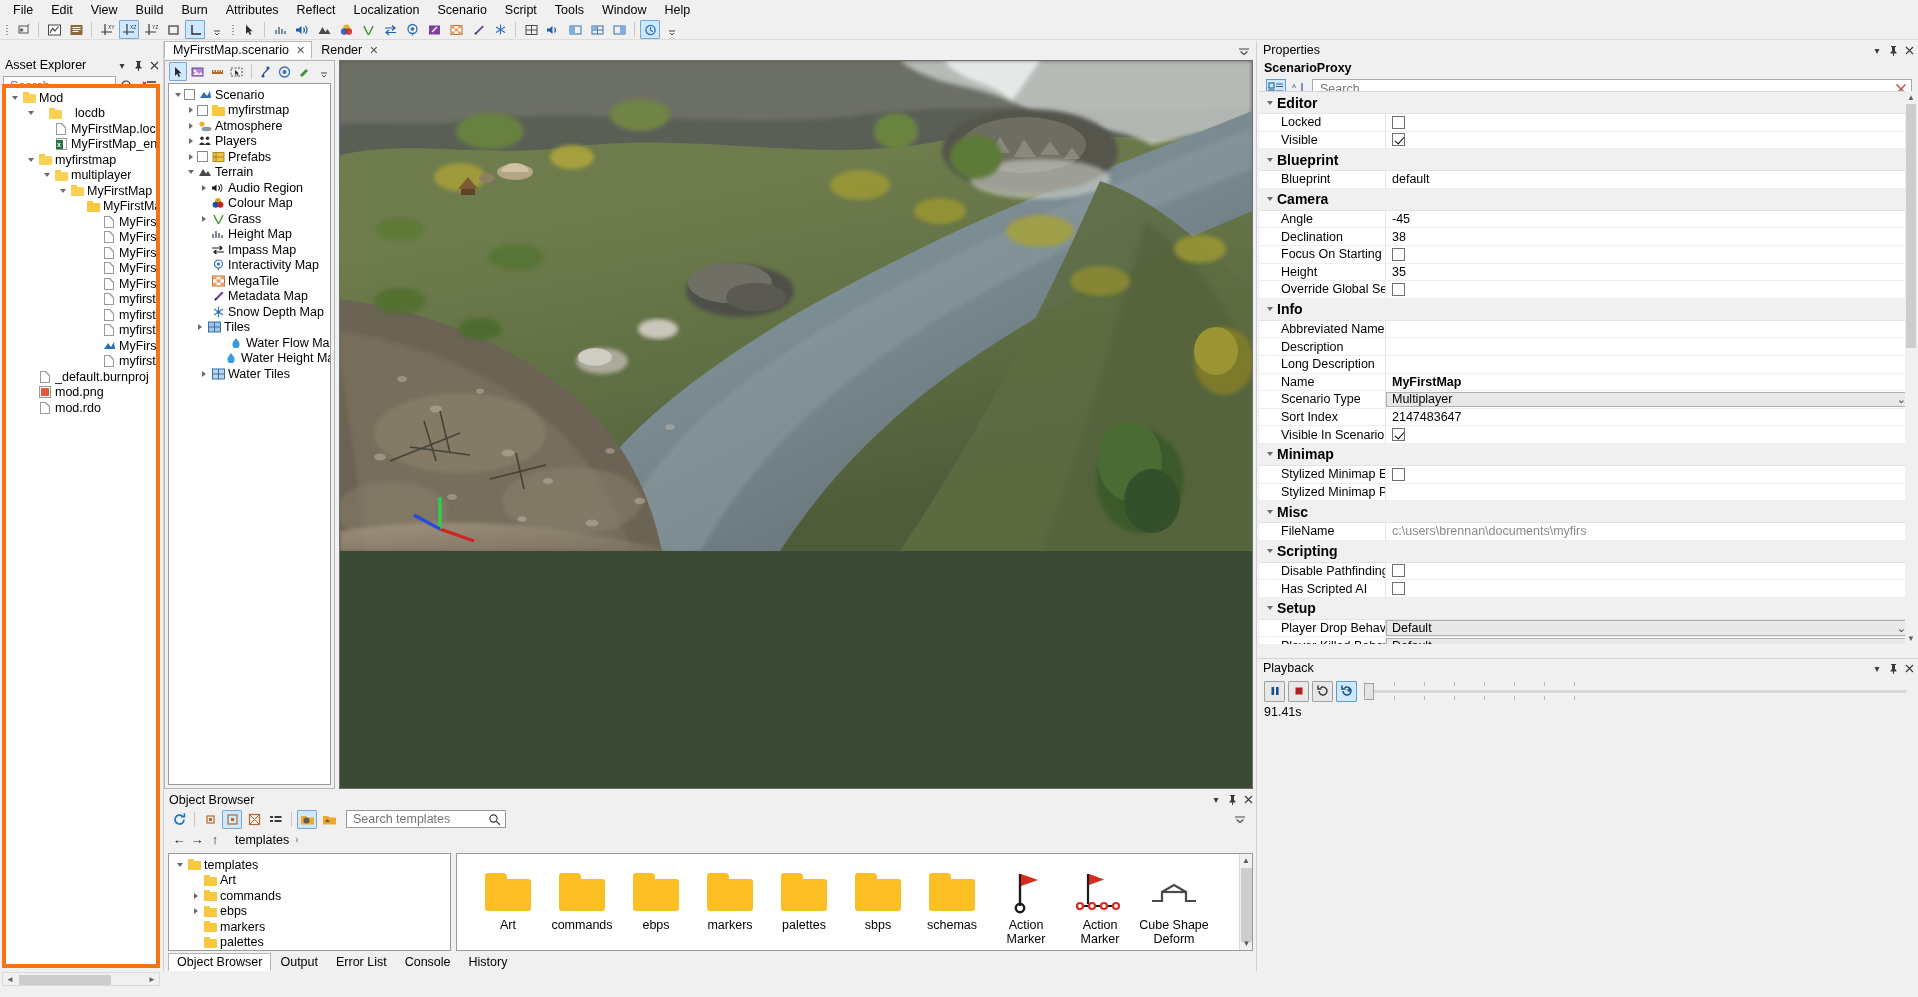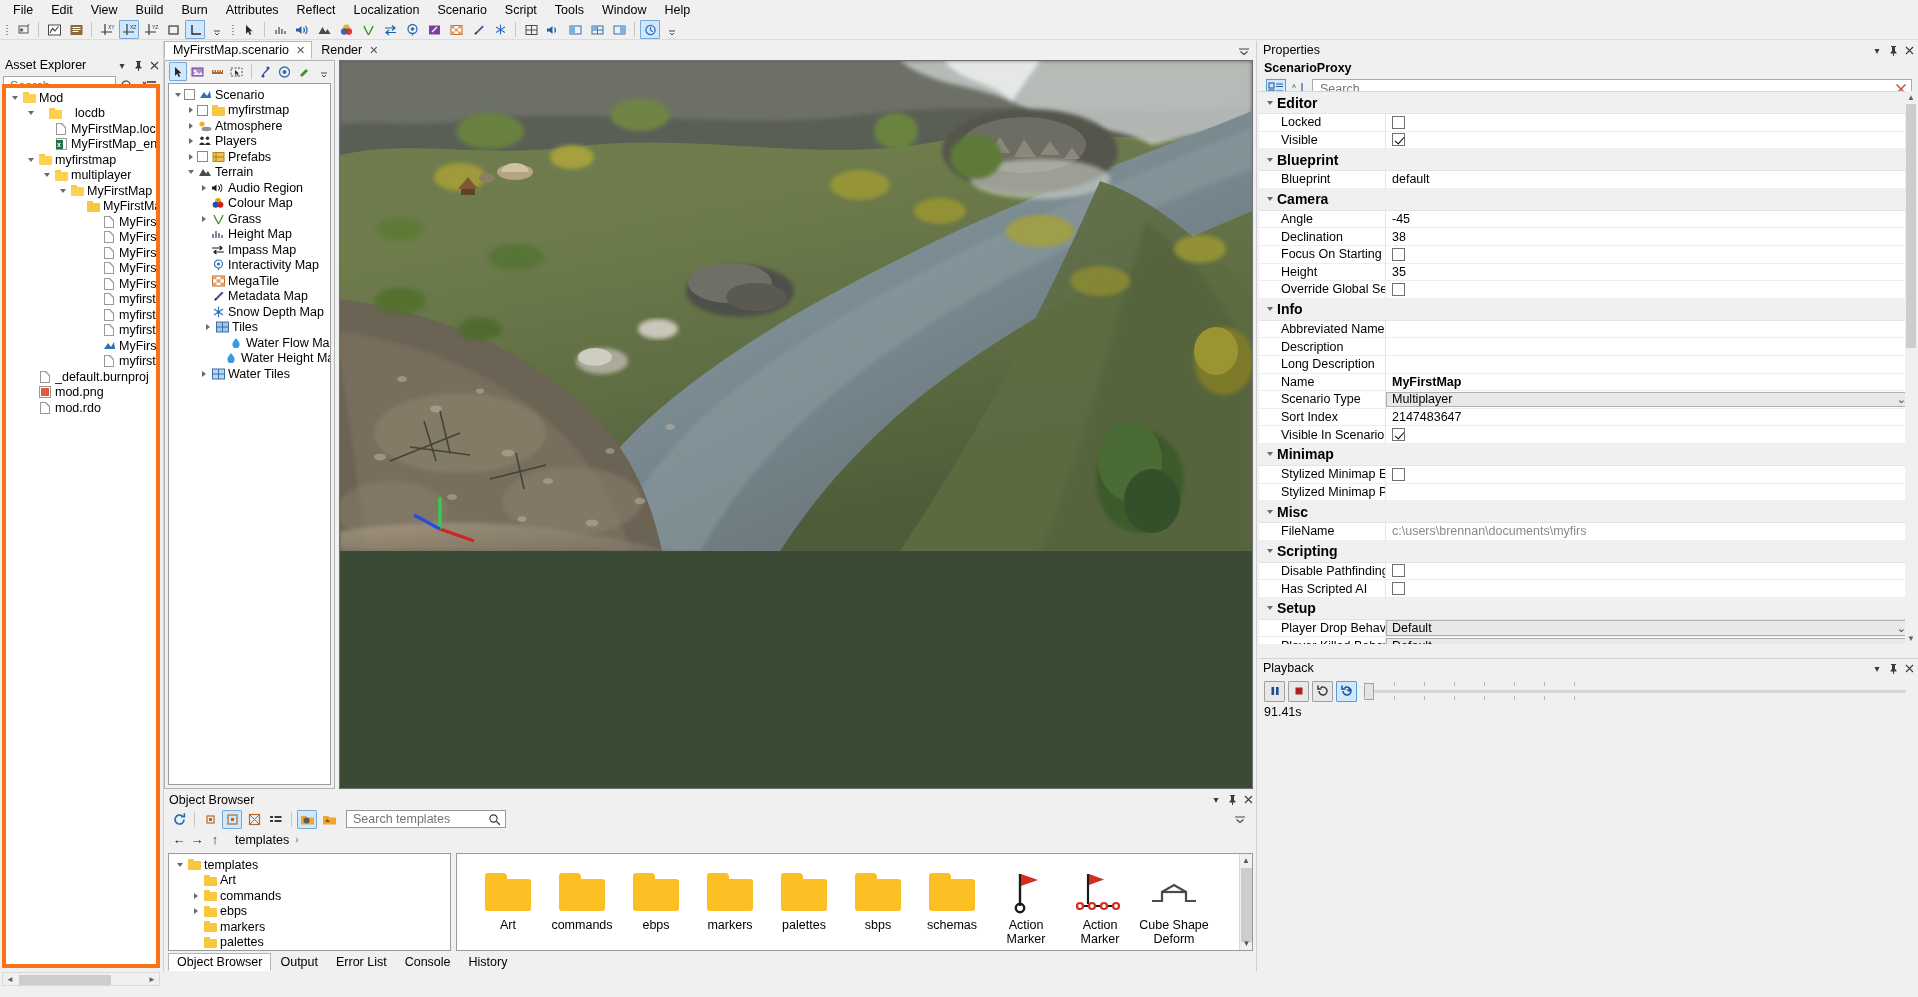--- a/index.html
+++ b/index.html
@@ -958,21 +958,21 @@
                 <svg width="13" height="12" viewBox="0 0 13 12">
                   <g stroke="#2f6fb5" stroke-width="1.1">
                     <path d="M6.5 0.8 v10.4 M2 3 l9 6 M11 3 l-9 6"></path>
                   </g>
                   <circle cx="6.5" cy="6" r="1.6" fill="#2f6fb5"></circle>
                 </svg>
               </span>
             </span>
             <span class="tlabel">Snow Depth Map</span>
           </div>
-          <div class="trow" style="padding-left: 32px;">
+          <div class="trow" style="padding-left: 24px;">
             <span class="tw">
               <span class="arrow arr-r"></span>
             </span>
             <span class="ticon">
               <span>
                 <svg width="13" height="12" viewBox="0 0 13 12">
                   <rect x="0.5" y="1" width="12" height="10" fill="#9fc7e8" stroke="#3a6ea5"></rect>
                   <path d="M6.5 1 v10 M0.5 6 h12" stroke="#3a6ea5"></path>
                 </svg>
               </span>

